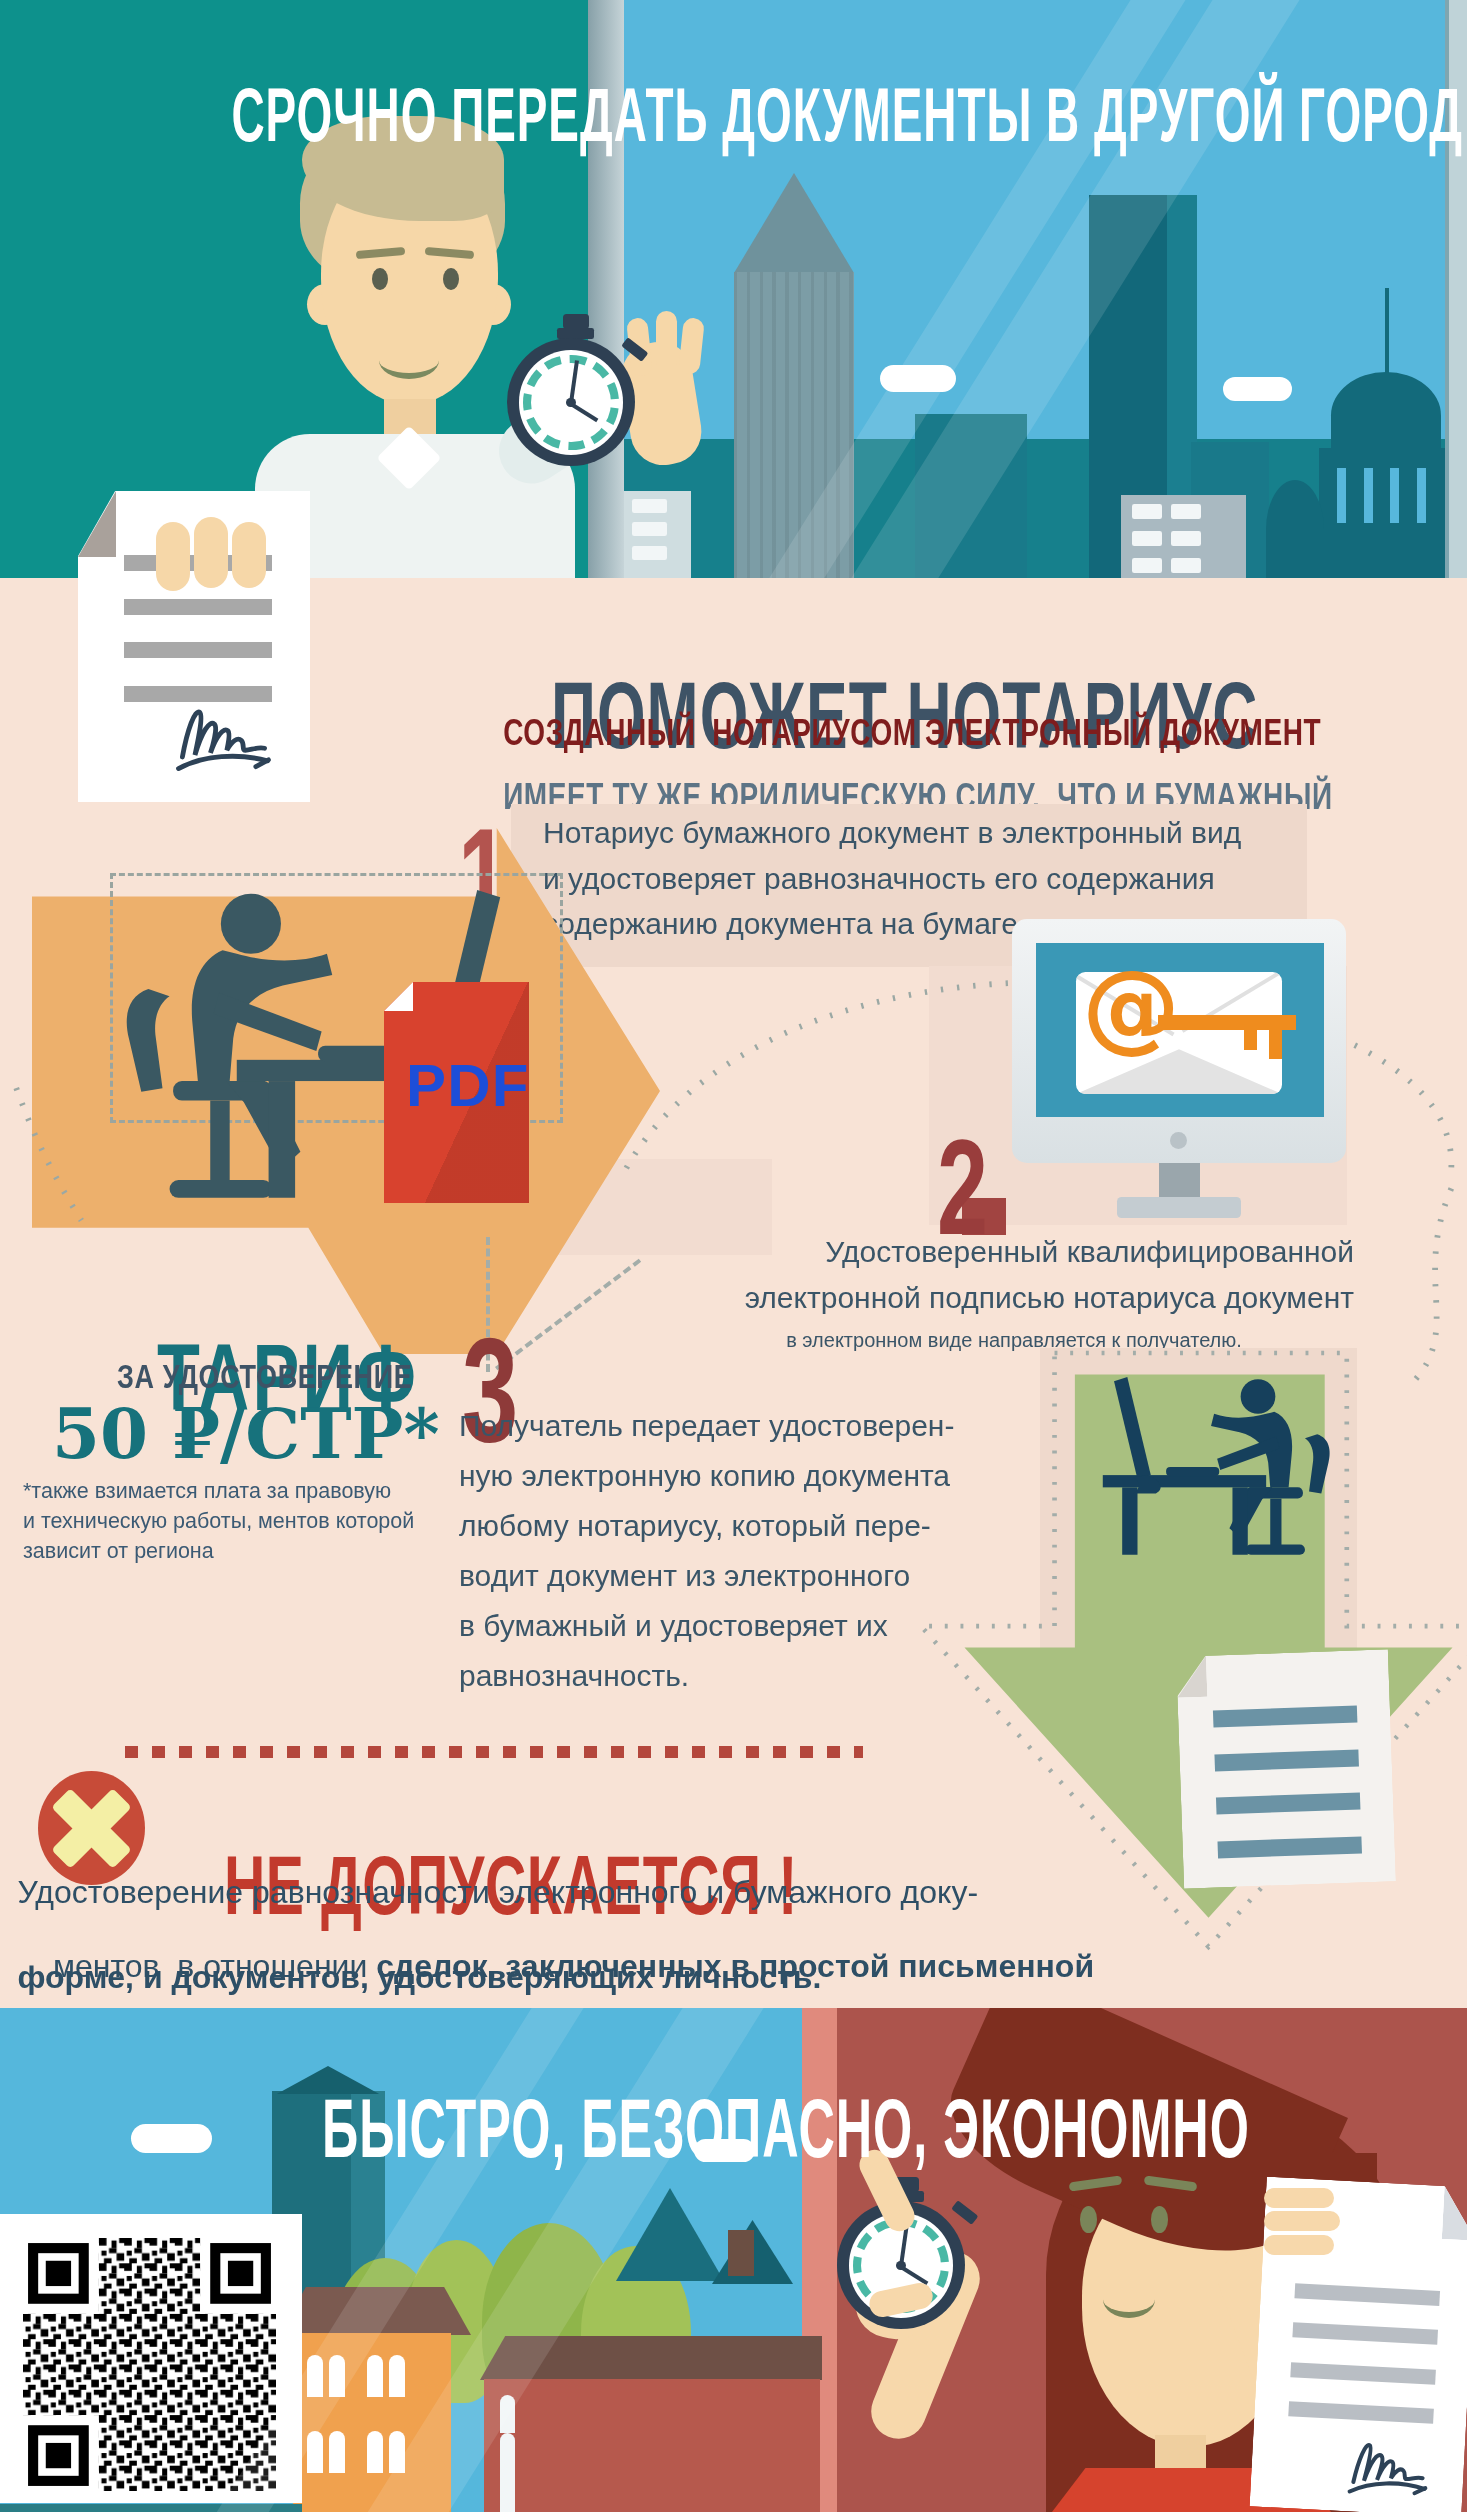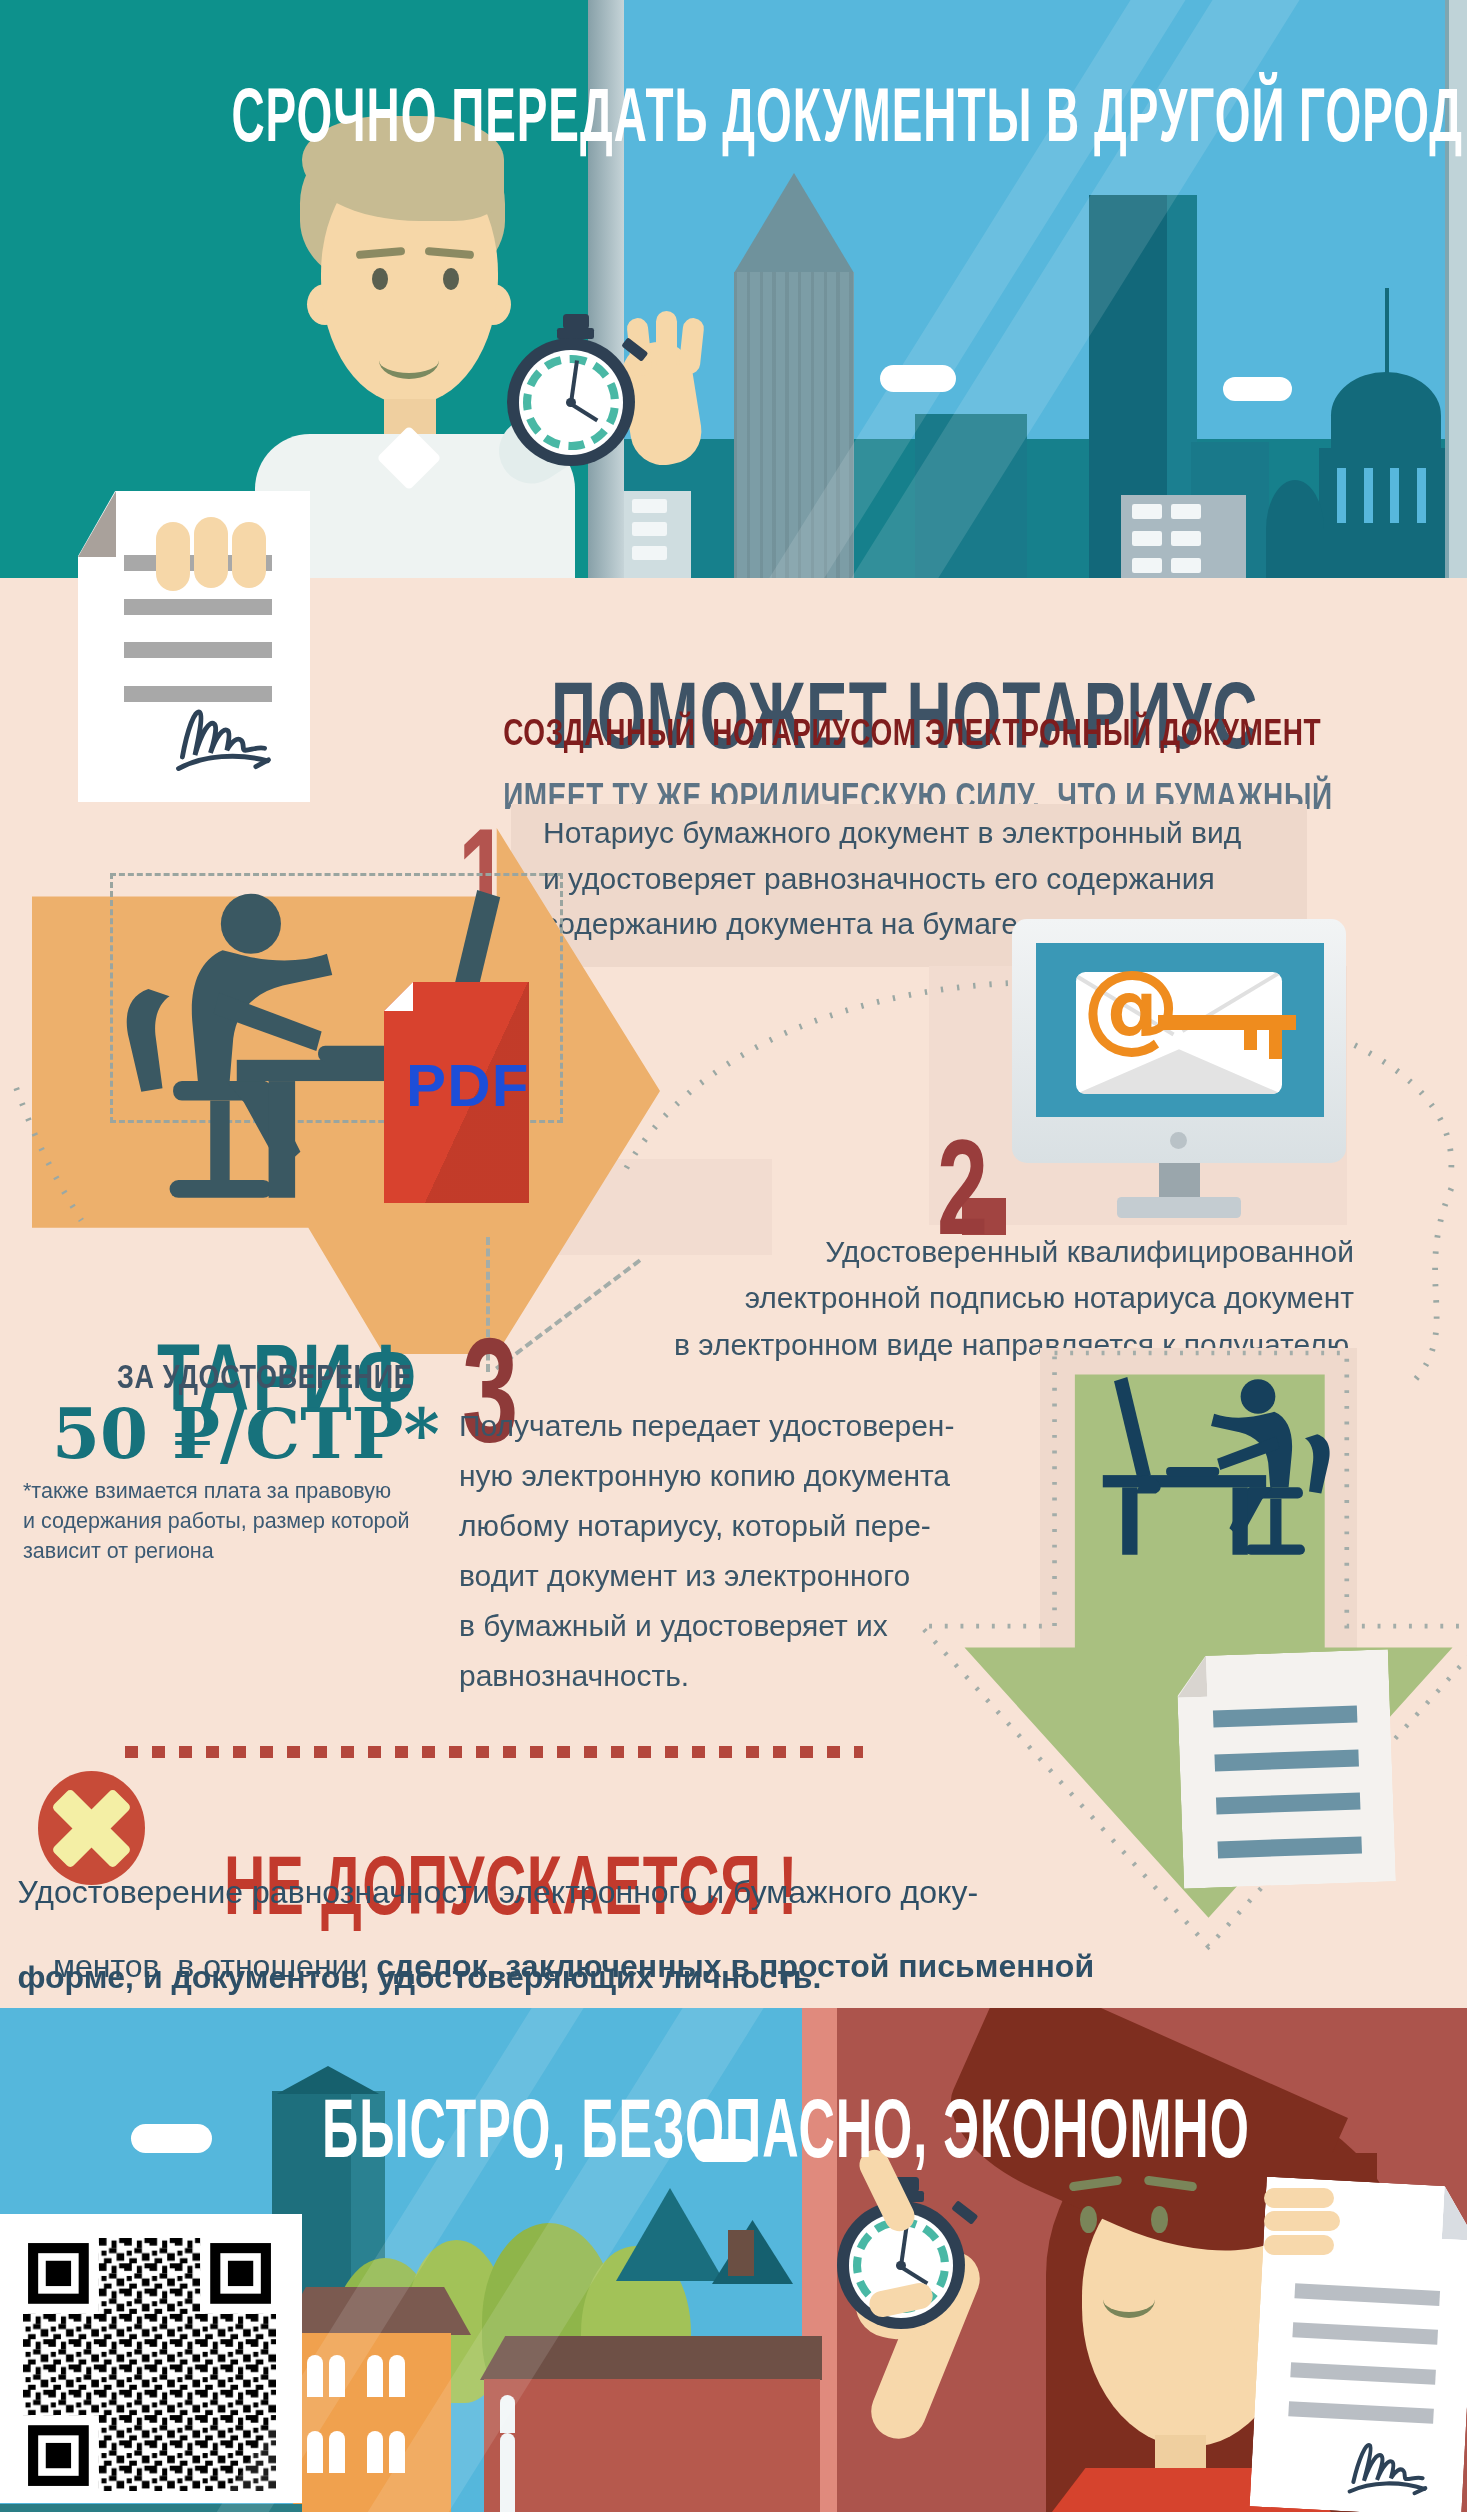--- a/index.html
+++ b/index.html
@@ -201,31 +201,31 @@
     <div class="abs" style="left:162px;top:72px;width:13.4px;height:21px;background:#ef8c1e"></div>
     <div class="abs" style="left:187px;top:72px;width:13.4px;height:30px;background:#ef8c1e"></div>
   </div>
   <div class="abs" style="left:1170px;top:1132px;width:17.4px;height:17.4px;border-radius:50%;background:#b9c2c7"></div>
   <div class="abs" style="left:1159px;top:1163px;width:41px;height:35px;background:#9aa6ac"></div>
   <div class="abs" style="left:1117px;top:1197px;width:124px;height:21px;background:#c4ccd1;border-radius:4.6px"></div>
 
   <div class="num" style="left:937px;top:1120px;font-size:108px;color:#993d3c">2</div>
   <div class="bt" style="left:674px;top:1237px;width:680px;text-align:right;font-size:30px">Удостоверенный квалифицированной</div>
   <div class="bt" style="left:674px;top:1283px;width:680px;text-align:right;font-size:30px">электронной подписью нотариуса документ</div>
-  <div class="bt" style="left:674px;top:1330px;width:680px;text-align:right;font-size:30px">в электронном виде направляется к получателю.</div>
+  <div class="bt" style="left:674px;top:1330px;width:680px;text-align:center;font-size:20px">в электронном виде направляется к получателю.</div>
 
   <div class="hd" style="left:70px;top:1251px;font-size:78px;color:#17727c">
     <span class="sy" style="transform:scale(.9,1.22);letter-spacing:3.5px">ТАРИФ</span>
   </div>
   <div class="hd" style="left:87px;top:1334px;font-size:27px;color:#3e5366">
     <span class="sy" style="transform:scale(1,1.22);letter-spacing:0.6px">ЗА УДОСТОВЕРЕНИЕ</span>
   </div>
   <div class="hd" style="left:52px;top:1399px;font-size:69px;color:#17727c;font-family:'DejaVu Serif',serif">50 ₽/СТР*</div>
   <div class="bt" style="left:23px;top:1481px;font-size:21.5px;color:#3b5a74">*также взимается плата за правовую</div>
-  <div class="bt" style="left:23px;top:1511px;font-size:21.5px;color:#3b5a74">и содержания работы, размер которой</div>
+  <div class="bt" style="left:23px;top:1511px;font-size:21.5px;color:#3b5a74">и техническую работы, ментов которой</div>
   <div class="bt" style="left:23px;top:1541px;font-size:21.5px;color:#3b5a74">зависит от региона</div>
 
   <div class="num" style="left:462px;top:1315px;font-size:119px;color:#8e3a39">3</div>
   <div class="bt" style="left:459px;top:1411px;font-size:30px">Получатель передает удостоверен-</div>
   <div class="bt" style="left:459px;top:1461px;font-size:30px">ную электронную копию документа</div>
   <div class="bt" style="left:459px;top:1511px;font-size:30px">любому нотариусу, который пере-</div>
   <div class="bt" style="left:459px;top:1561px;font-size:30px">водит документ из электронного</div>
   <div class="bt" style="left:459px;top:1611px;font-size:30px">в бумажный и удостоверяет их</div>
   <div class="bt" style="left:459px;top:1661px;font-size:30px">равнозначность.</div>
 

